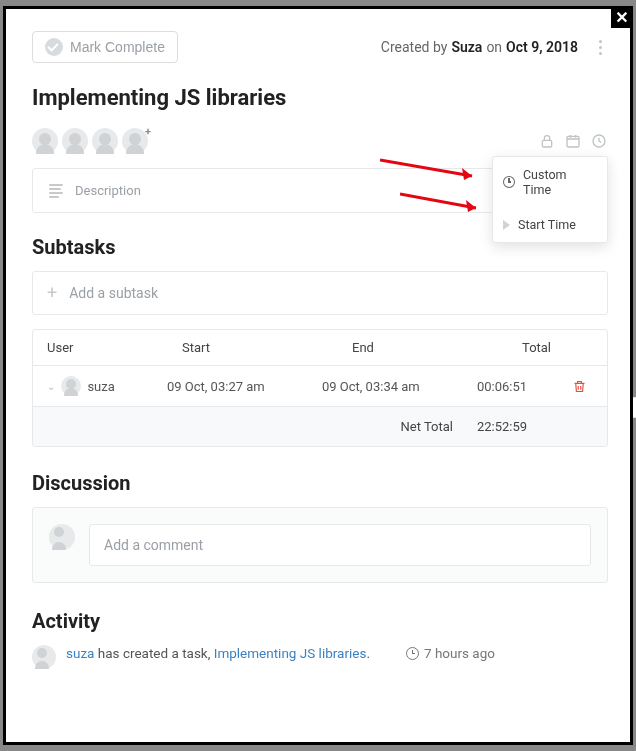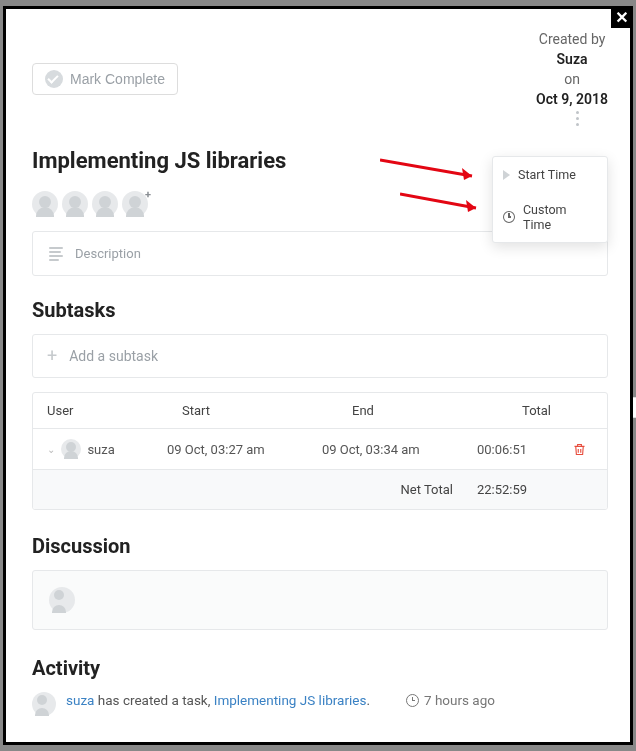--- a/index.html
+++ b/index.html
@@ -51,21 +51,21 @@
   }
   .check-circle {
     width:18px; height:18px; border-radius:50%;
     background:#d7dbde; position:relative;
   }
   .check-circle::after{
     content:""; position:absolute; left:5px; top:3px;
     width:4px; height:8px; border:solid #fff; border-width:0 2px 2px 0;
     transform:rotate(45deg);
   }
-  .created-by { color:#666; font-size:14px; display:flex; align-items:center; gap:4px;flex-direction:column;}
+  .created-by { color:#666; font-size:14px; display:flex; align-items:center; gap:4px;}
   .created-by .strong{ color:#222; font-weight:600;}
   .kebab { width:16px; display:flex; flex-direction:column; gap:3px; align-items:center; margin-left:10px; cursor:pointer;}
   .kebab span{ width:3px; height:3px; background:#c0c4c8; border-radius:50%; }
 
   .title { font-size:22px; font-weight:700; color:#222; margin-bottom:18px; }
 
   .people-row { display:flex; align-items:center; justify-content:space-between; margin-bottom:14px; position:relative;}
   .avatars { display:flex; gap:4px; }
   .avatar {
     width:26px; height:26px; border-radius:50%; background:#e7e9eb;
@@ -286,45 +286,46 @@
           <div class="cell"></div>
         <div class="cell" style="text-align:right;padding-right:20px;">Net Total</div>
         <div class="cell">22:52:59</div>
         <div class="cell"></div>
       </div>
     </div>
 
     <div class="section-h">Discussion</div>
     <div class="discussion-box">
       <span class="mini-avatar" style="width:26px;height:26px;"></span>
+      <div class="comment-input">Add a comment</div>
     </div>
 
     <div class="section-h">Activity</div>
     <div class="activity-row">
       <span class="mini-avatar" style="width:24px;height:24px;"></span>
       <span>
         <span class="user-link">suza</span><span> has created a task, </span><span class="task-link">Implementing JS libraries</span><span>.</span>
       </span>
       <span class="ago-wrap">
         <span class="ago-clock"></span>
         <span>7 hours ago</span>
       </span>
     </div>
 
   </div>
 </div>
 
 <div class="popover">
   <div class="popover-item">
+    <span class="mini-clock"></span>
+    <span>Custom Time</span>
+  </div>
+  <div class="popover-item">
     <span class="play-tri"></span>
     <span>Start Time</span>
-  </div>
-  <div class="popover-item">
-    <span class="mini-clock"></span>
-    <span>Custom Time</span>
   </div>
 </div>
 
 <div class="arrow" style="top:154px; left:380px;">
   <svg width="110" height="30">
       <line x1="0" y1="6" x2="92" y2="22" stroke="#e30613" stroke-width="3"></line>
       <polygon points="92,22 82,14 84,26" fill="#e30613"></polygon>
     </svg>
 </div>
 <div class="arrow" style="top:186px; left:400px;">

